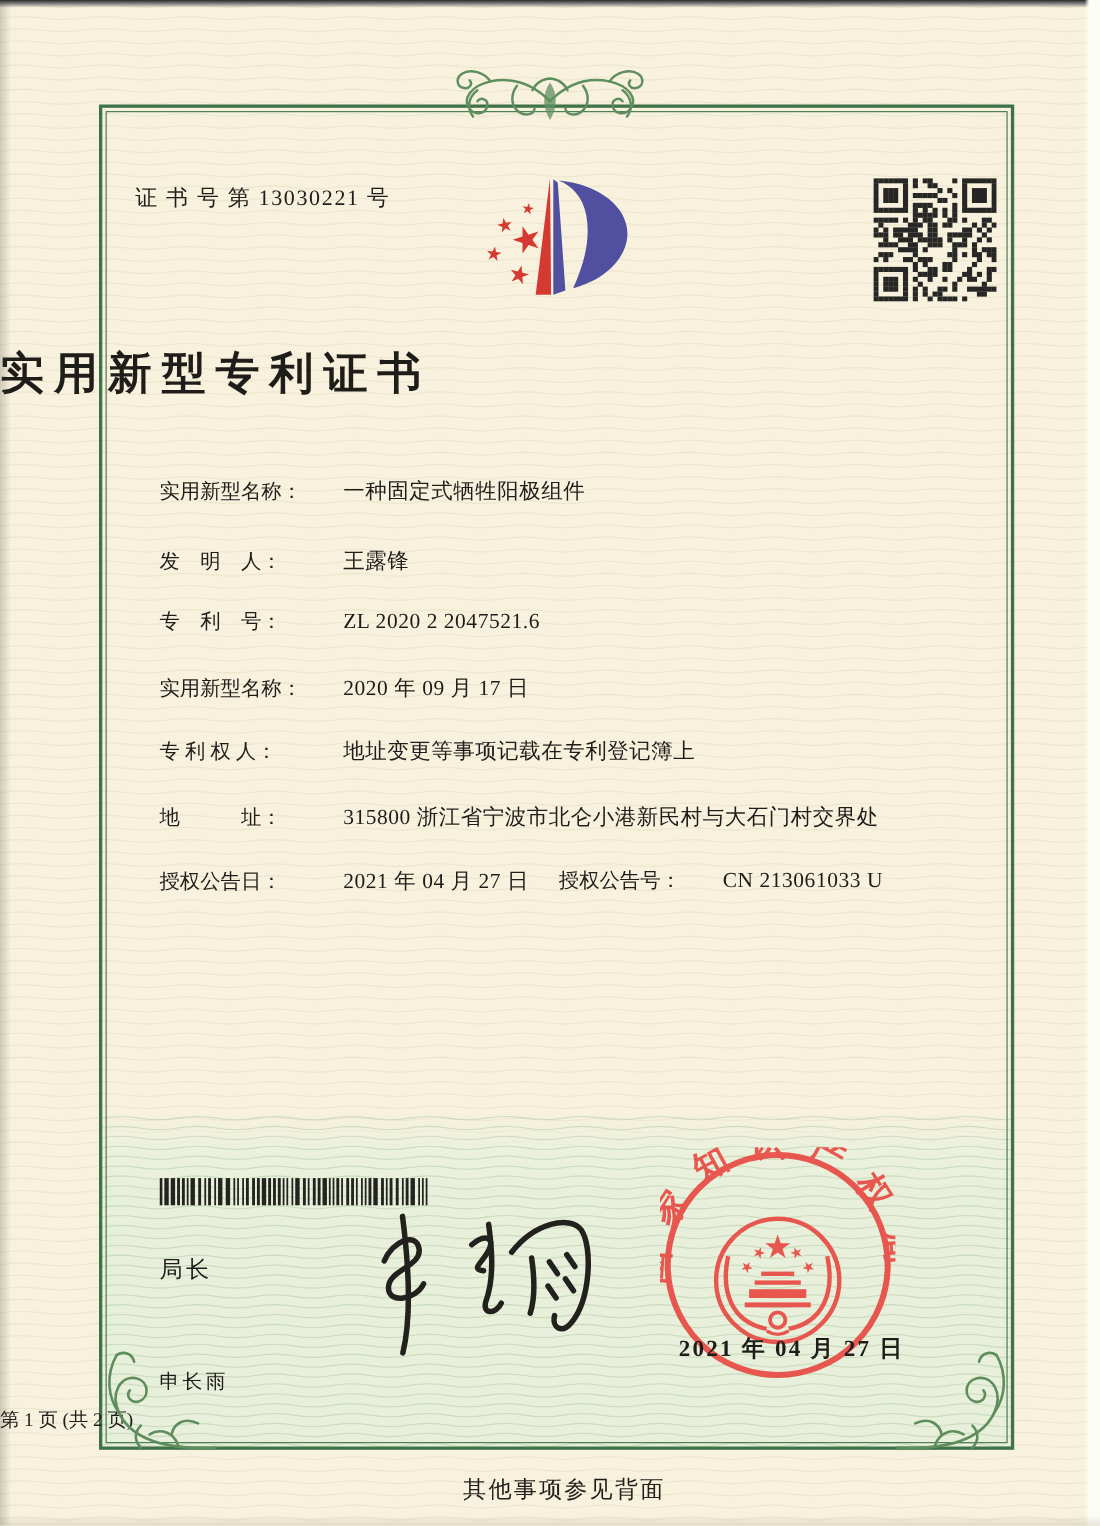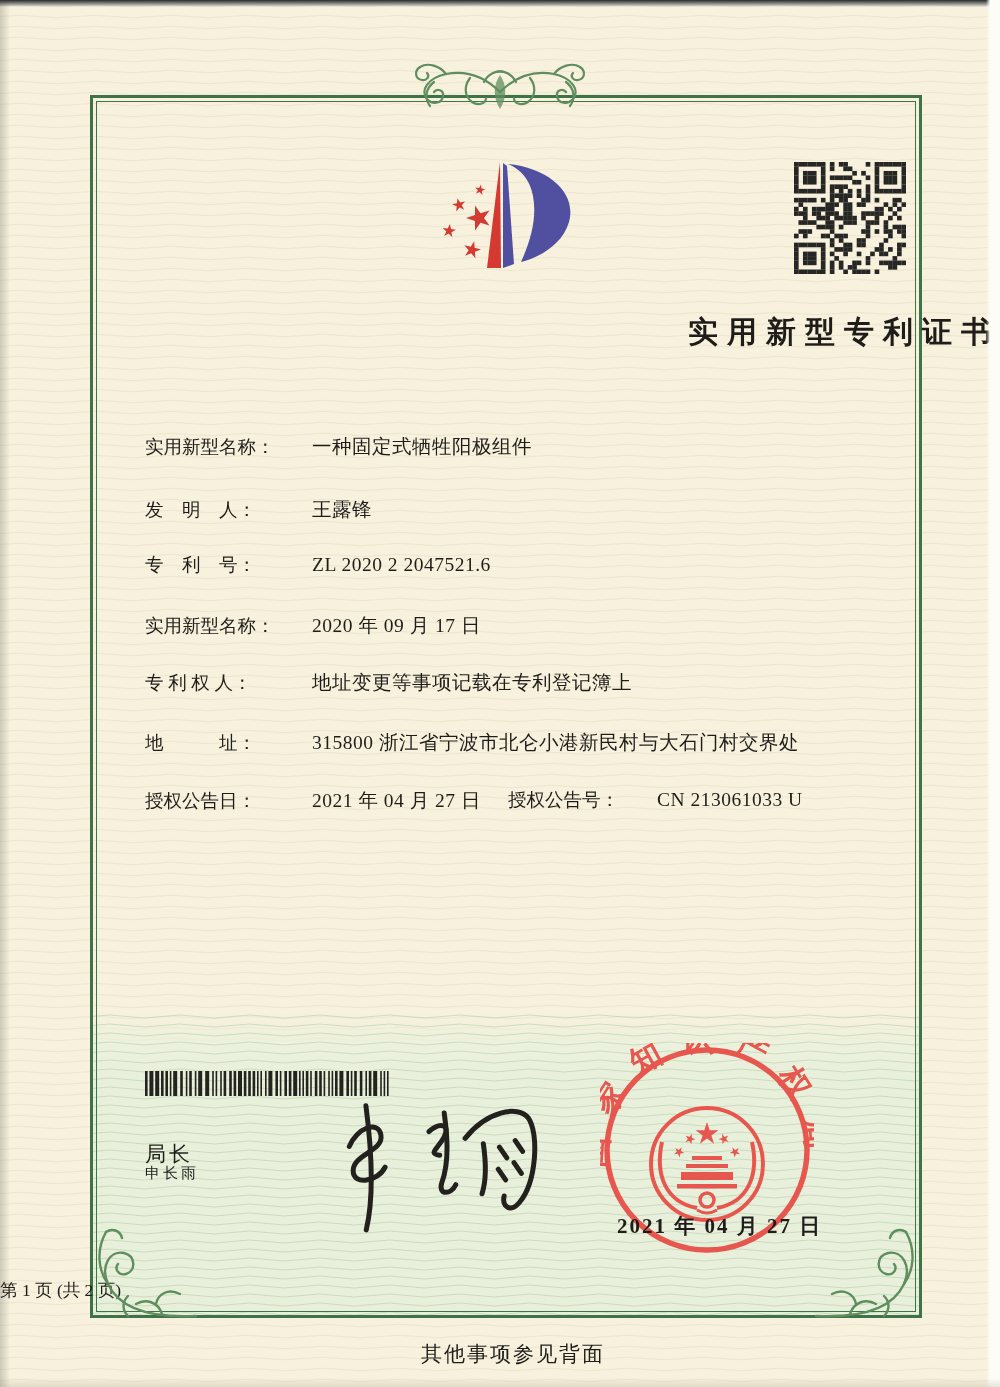--- a/index.html
+++ b/index.html
@@ -30,37 +30,37 @@
   
   .frame{position:absolute;left:90px;top:95px;width:832px;height:1223px;
     border:3.5px solid #3e7347;z-index:2;box-sizing:border-box;pointer-events:none;}
   .frame::after{content:"";position:absolute;inset:3px;border:1.5px solid #3e7347;}
 
   .cert-no{position:absolute;left:123px;top:166px;font-size:20px;letter-spacing:1.5px;z-index:3;}
 
   .logo{position:absolute;left:425px;top:146px;width:160px;height:130px;z-index:3;}
   .qr{position:absolute;left:794px;top:162px;width:112px;height:112px;z-index:3;}
 
-  .title{position:absolute;left:0;top:312px;width:100%;text-align:right;
-    font-size:30px;font-weight:700;letter-spacing:9px;z-index:3;margin:0;}
+  .title{position:absolute;left:0;top:312px;width:100%;text-align:left;
+    font-size:40px;font-weight:700;letter-spacing:9px;z-index:3;margin:0;}
 
   .fields{position:absolute;left:145px;top:0;width:740px;z-index:3;}
   .field-row{position:absolute;left:0;white-space:nowrap;}
   .field-label{display:inline-block;width:129px;font-size:18.5px;white-space:pre;}
   .field-value{font-size:19.5px;letter-spacing:.5px;margin-left:38px;}
   .grant-no-pair{position:absolute;left:363px;top:0;}
 
   .body-text{position:absolute;left:143px;top:831px;width:728px;z-index:3;
     font-size:19.5px;line-height:29px;text-align:justify;}
   .body-text p{margin:0;text-indent:2em;}
 
   .barcode{position:absolute;left:145px;top:1071px;width:247px;height:25px;z-index:4;}
 
   .director-label{position:absolute;left:145px;top:1140px;font-size:21px;letter-spacing:3px;z-index:5;}
-  .director-name{position:absolute;left:145px;top:1164px;font-size:15px;letter-spacing:3px;z-index:5;}
+  .director-name{position:absolute;left:145px;top:1244px;font-size:18px;letter-spacing:3px;z-index:5;}
 
   .signature{position:absolute;left:288px;top:1092px;width:260px;height:145px;z-index:5;transform:rotate(-2deg);}
 
   .seal{position:absolute;left:600px;top:1043px;width:214px;height:214px;z-index:5;opacity:.88;}
   .seal-date{position:absolute;left:617px;top:1212px;font-size:21px;font-weight:700;letter-spacing:2px;z-index:6;}
 
   .page-info{position:absolute;left:0;top:1278px;width:100%;font-size:17.5px;z-index:3;}
   .back-note{position:absolute;left:0;top:1340px;width:100%;text-align:center;font-size:21px;letter-spacing:2px;z-index:3;padding-left:13px;}
 
   .ornament{z-index:4;position:absolute;}
@@ -272,20 +272,21 @@
     <g stroke="#5e8e5d" fill="none" stroke-width="2.4" stroke-linecap="round">
       <path d="M112,92 C70,94 36,86 24,60 C16,42 26,26 40,29 C52,32 52,47 42,50 C35,52 30,45 34,40"></path>
       <path d="M24,60 C14,46 12,26 22,8"></path>
       <path d="M22,8 c6,-4 14,-2 16,6"></path>
       <path d="M78,90 c-4,-12 -16,-16 -26,-10"></path>
       <path d="M96,70 c-12,-6 -22,0 -24,10"></path>
       <path d="M44,72 c-6,6 -6,14 0,20"></path>
     </g>
   </svg>
 
+  <div class="cert-no">证 书 号 第 13030221 号</div>
 
   <svg class="logo" viewBox="0 0 160 130">
     <polygon points="75,16 62,122 76,122" fill="#d43a31"></polygon>
     <polygon points="78,17 78,122 89,118 82,20" fill="#504fa0"></polygon>
     <path d="M83,18 C125,22 152,48 144,76 C137,100 112,112 96,116 C106,94 112,72 108,50 C105,33 95,23 83,18 Z" fill="#504fa0"></path>
     <polygon class="star" fill="#d43a31" points="56.0,38.6 56.5,42.5 60.4,43.2 56.9,45.0 57.4,48.9 54.6,46.1 51.0,47.8 52.9,44.3 50.1,41.4 54.1,42.1"></polygon>
     <polygon class="star" fill="#d43a31" points="32.5,52.2 35.1,56.6 40.1,55.5 36.7,59.3 39.2,63.7 34.6,61.6 31.2,65.4 31.7,60.3 27.0,58.3 32.0,57.2"></polygon>
     <polygon class="star" fill="#d43a31" points="25.0,78.1 25.9,83.1 30.9,83.8 26.4,86.2 27.3,91.2 23.6,87.6 19.1,90.0 21.4,85.5 17.7,81.9 22.7,82.6"></polygon>
     <polygon class="star" fill="#d43a31" points="50.0,59.6 55.5,67.3 64.5,64.4 59.0,72.0 64.5,79.6 55.5,76.7 50.0,84.4 50.0,74.9 41.0,72.0 50.0,69.1"></polygon>
     <polygon class="star" fill="#d43a31" points="49.2,95.3 49.6,101.8 56.0,103.4 49.9,105.8 50.4,112.3 46.2,107.3 40.1,109.8 43.6,104.2 39.4,99.2 45.7,100.8"></polygon>

